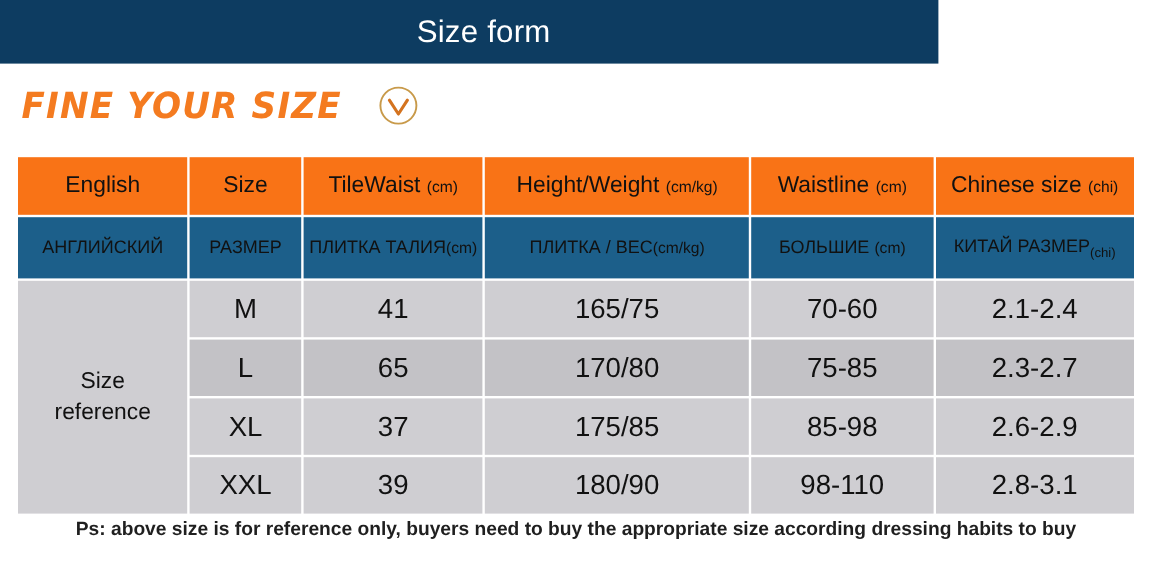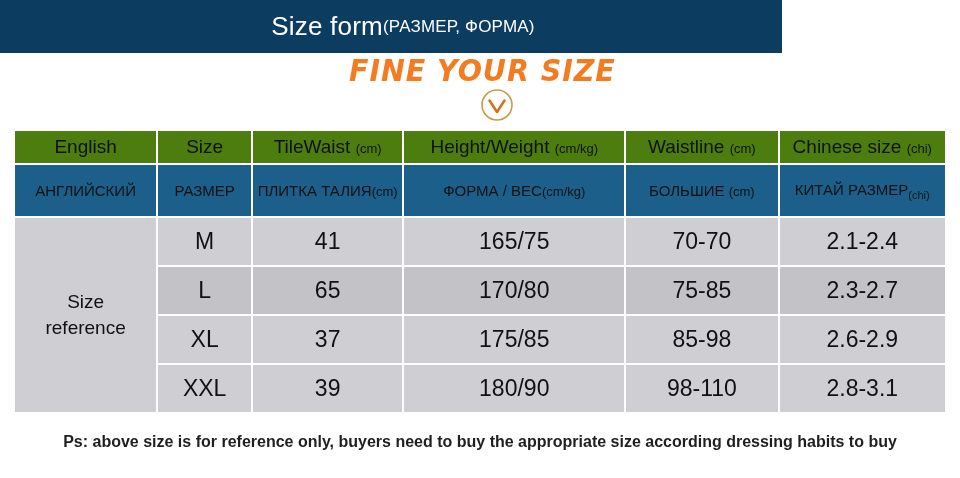--- a/index.html
+++ b/index.html
@@ -40,21 +40,20 @@
     letter-spacing: 0.2px;
   }
 
   
   .heading-row {
     height: 70px;
     display: flex;
     align-items: center;
     padding-left: 18px;
     box-sizing: border-box;
-    flex-direction: column;
   }
   .heading-text {
     color: #f47b20;
     font-size: 30px;
     font-weight: bold;
     font-style: italic;
     letter-spacing: 1px;
     font-family: "DejaVu Sans", sans-serif;
     transform: scaleX(0.95);
     transform-origin: left center;
@@ -82,23 +81,23 @@
     table-layout: fixed;
   }
   table.size-table td {
     padding: 0;
     margin: 0;
     text-align: center;
     vertical-align: middle;
     color: #111111;
   }
   .th-en {
-    background: #4d7c0f;
+    background: #f97316;
     color: #f2f6f9;
-    height: 32px;
+    height: 48px;
     font-size: 19px;
     white-space: nowrap;
   }
   .th-ru {
     background: #1c5f8a;
     color: #f2f6f9;
     height: 51px;
     font-size: 15px;
     white-space: nowrap;
   }
@@ -146,21 +145,20 @@
     padding: 16px 28px;
     box-sizing: border-box;
     font-weight: bold;
   }
 </style>
 </head>
 <body>
 
 <div class="banner">
   <span class="banner-title">Size form</span>
-    <span class="banner-title-sub">(РАЗМЕР, ФОРМА)</span>
 </div>
 
 <div class="heading-row">
   <span class="heading-text">FINE YOUR SIZE</span>
   <svg class="chevron-circle" viewBox="0 0 34 34">
     <circle cx="17" cy="17" r="15" fill="none" stroke="#c89a4a" stroke-width="1.6"></circle>
     <path d="M9.5 12.5 L17 24 L24.5 12.5" fill="none" stroke="#d4731f" stroke-width="2.6" stroke-linecap="round" stroke-linejoin="round"></path>
   </svg>
 </div>
 
@@ -180,34 +178,34 @@
         <td class="th-en"><span>Size</span></td>
         <td class="th-en"><span>TileWaist</span> <span class="unit">(cm)</span></td>
         <td class="th-en"><span>Height/Weight</span> <span class="unit">(cm/kg)</span></td>
         <td class="th-en"><span>Waistline</span> <span class="unit">(cm)</span></td>
         <td class="th-en"><span>Chinese size</span> <span class="unit">(chi)</span></td>
       </tr>
       <tr>
         <td class="th-ru"><span>АНГЛИЙСКИЙ</span></td>
         <td class="th-ru"><span>РАЗМЕР</span></td>
         <td class="th-ru"><span>ПЛИТКА ТАЛИЯ</span><span class="unit">(cm)</span></td>
-        <td class="th-ru"><span>ФОРМА / ВЕС</span><span class="unit">(cm/kg)</span></td>
+        <td class="th-ru"><span>ПЛИТКА / ВЕС</span><span class="unit">(cm/kg)</span></td>
         <td class="th-ru"><span>БОЛЬШИЕ</span> <span class="unit">(cm)</span></td>
         <td class="th-ru"><span>КИТАЙ  РАЗМЕР</span><span class="unit-sub">(chi)</span></td>
       </tr>
 
       <tr>
         <td class="ref-cell" rowspan="4">
           <div>Size</div>
           <div>reference</div>
         </td>
         <td class="cell">M</td>
         <td class="cell">41</td>
         <td class="cell">165/75</td>
-        <td class="cell">70-70</td>
+        <td class="cell">70-60</td>
         <td class="cell">2.1-2.4</td>
       </tr>
       <tr>
         <td class="cell alt">L</td>
         <td class="cell alt">65</td>
         <td class="cell alt">170/80</td>
         <td class="cell alt">75-85</td>
         <td class="cell alt">2.3-2.7</td>
       </tr>
       <tr>

